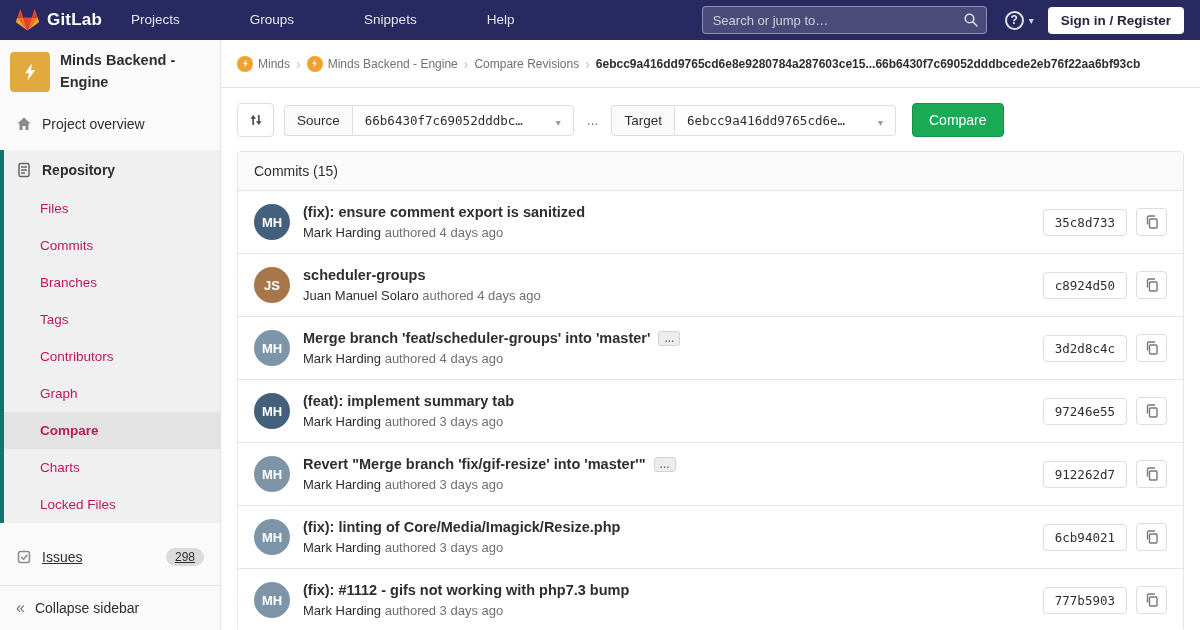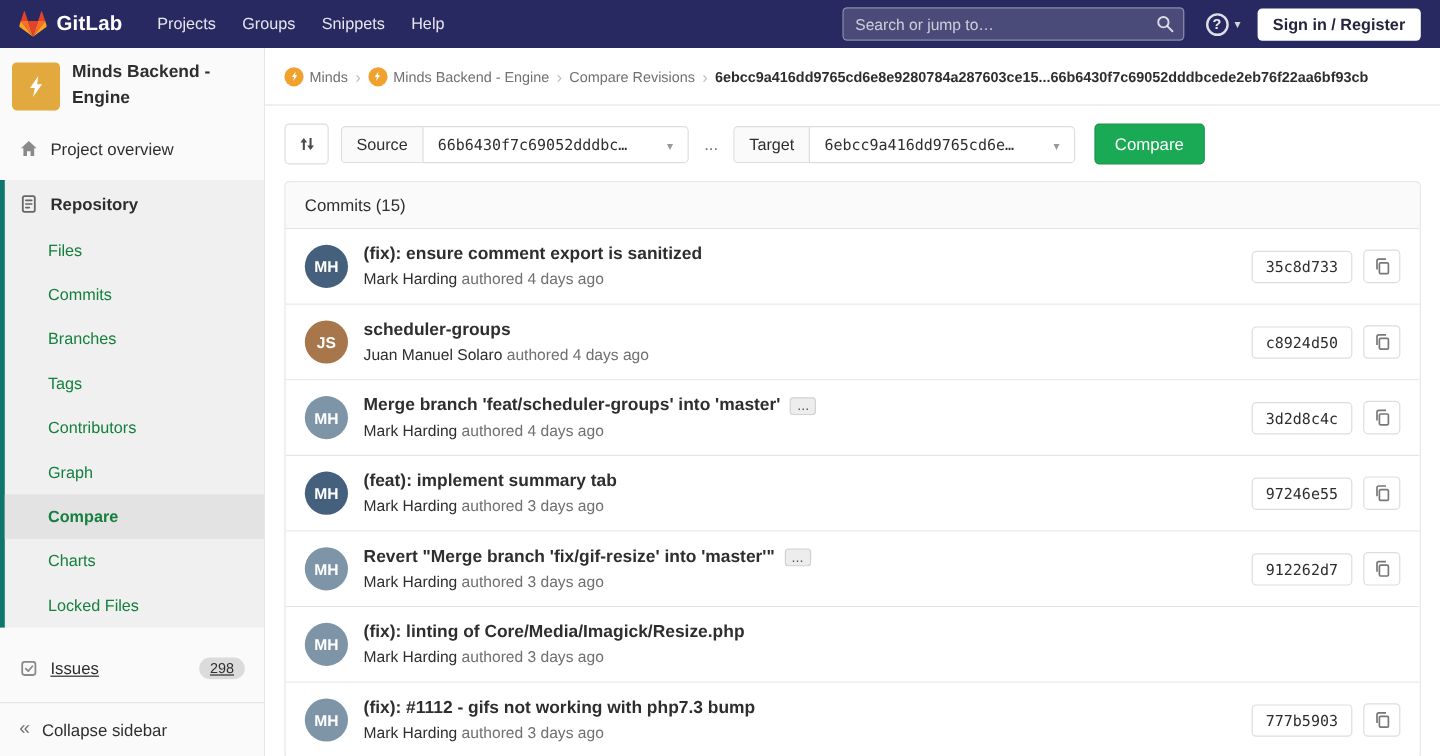--- a/index.html
+++ b/index.html
@@ -4,41 +4,41 @@
 <style>
   * { margin:0; padding:0; box-sizing:border-box; }
   html,body { width:1200px; height:630px; overflow:hidden; }
   body { font-family:"Liberation Sans","DejaVu Sans",sans-serif; font-size:14px; color:#2e2e2e; background:#fff; }
   .screen { position:relative; width:1200px; height:630px; overflow:hidden; }
 
   
   .navbar { height:40px; background:#292961; display:flex; align-items:center; padding:0 16px; }
   .brand { display:flex; align-items:center; gap:8px; margin-right:18px; cursor:pointer; }
   .brand-name { color:#fff; font-size:17px; font-weight:700; letter-spacing:.2px; }
-  .nav-links { display:flex; align-items:center; }
+  .nav-links { display:flex; align-items:center;gap:48px; }
   .nav-link { color:rgba(255,255,255,.88); padding:0 11px; font-size:13.5px; font-weight:500; cursor:pointer; line-height:40px; }
   .nav-search { margin-left:auto; position:relative; width:285px; }
   .nav-search input { width:100%; height:28px; background:rgba(255,255,255,.16); border:1px solid rgba(255,255,255,.38); border-radius:4px; color:#fff; padding:0 30px 0 10px; font-size:13px; outline:none; font-family:inherit; }
   .nav-search input::placeholder { color:rgba(255,255,255,.72); }
   .search-icon { position:absolute; right:8px; top:6px; }
   .help-menu { display:flex; align-items:center; gap:5px; margin:0 14px 0 18px; cursor:pointer; }
   .qmark { width:19px; height:19px; border:2px solid rgba(255,255,255,.85); border-radius:50%; color:rgba(255,255,255,.9); display:flex; align-items:center; justify-content:center; font-size:12px; font-weight:700; }
   .caret-down { color:rgba(255,255,255,.8); font-size:10px; }
   .signin-btn { background:#fff; color:#25253e; font-weight:700; font-size:13.5px; padding:6px 13px; border-radius:4px; border:0; cursor:pointer; font-family:inherit; }
 
   
   .sidebar { position:absolute; left:0; top:40px; bottom:0; width:221px; background:#fafafa; border-right:1px solid #e5e5e5; display:flex; flex-direction:column; }
   .project-header { display:flex; gap:10px; padding:10px 14px 10px 10px; align-items:center; cursor:pointer; }
   .project-avatar { width:40px; height:40px; border-radius:4px; background:#e2a93e; display:flex; align-items:center; justify-content:center; flex:none; }
   .project-title { font-weight:700; font-size:14.5px; line-height:1.5; }
   .nav-item { display:flex; align-items:center; gap:10px; height:40px; padding:0 16px; color:#2e2e2e; cursor:pointer; font-size:14px; }
   .nav-item .item-icon { flex:none; }
   .section.active { background:#f0f0f0; border-left:4px solid #0f766e; margin-top:6px; }
   .section.active .nav-item { padding-left:12px; font-weight:700; }
-  .subitem { display:block; padding:9px 16px 9px 36px; font-size:13.5px; color:#15803d; cursor:pointer; line-height:19px; }
+  .subitem { display:block; padding:9px 16px 9px 36px; font-size:13.5px; color:#be185d; cursor:pointer; line-height:19px; }
   .subitem.active { background:#e3e3e3; font-weight:700; }
   .issues-item { margin-top:14px;text-decoration:underline; }
   .badge-pill { margin-left:auto; background:rgba(0,0,0,.12); color:#2e2e2e; border-radius:10px; font-size:12px; padding:2px 9px; }
   .sidebar-footer { margin-top:auto; border-top:1px solid #e5e5e5; }
   .collapse-icon { color:#707070; font-size:16px; line-height:1; }
   .sidebar-footer .nav-item { height:44px; }
 
   
   .main { position:absolute; left:221px; top:40px; right:0; bottom:0; background:#fff; overflow:hidden; }
 
@@ -368,20 +368,29 @@
             <div class="commit-info">
               <div class="commit-title">
                 <span class="commit-title-text">(fix): linting of Core/Media/Imagick/Resize.php</span>
 
               </div>
               <div class="commit-meta">
                 <span class="commit-author">Mark Harding</span>
                 <span class="commit-time">authored 3 days ago</span>
               </div>
             </div>
+            <div class="commit-actions">
+              <button class="sha-label">6cb94021</button>
+              <button class="copy-btn">
+                <svg width="16" height="16" viewBox="0 0 16 16">
+                  <rect x="5.5" y="5" width="7.5" height="9" rx="1" stroke="#777" fill="none" stroke-width="1.4"></rect>
+                  <path d="M3.5 10.5V3.5A1.5 1.5 0 0 1 5 2h6" stroke="#777" fill="none" stroke-width="1.4"></path>
+                </svg>
+              </button>
+            </div>
           </div>
 
           <div class="commit-row">
             <span class="commit-avatar" style="background: rgb(126, 149, 168);">MH</span>
             <div class="commit-info">
               <div class="commit-title">
                 <span class="commit-title-text">(fix): #1112 - gifs not working with php7.3 bump</span>
 
               </div>
               <div class="commit-meta">

